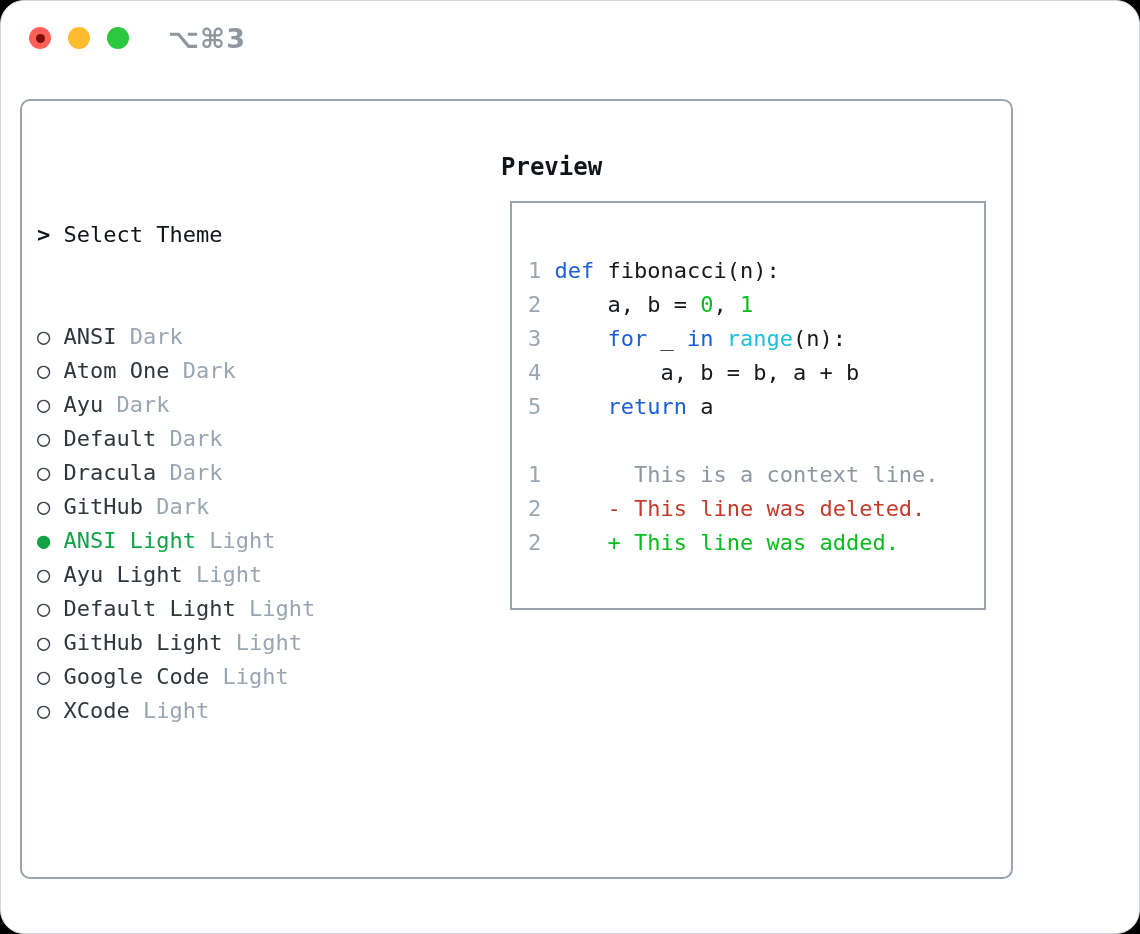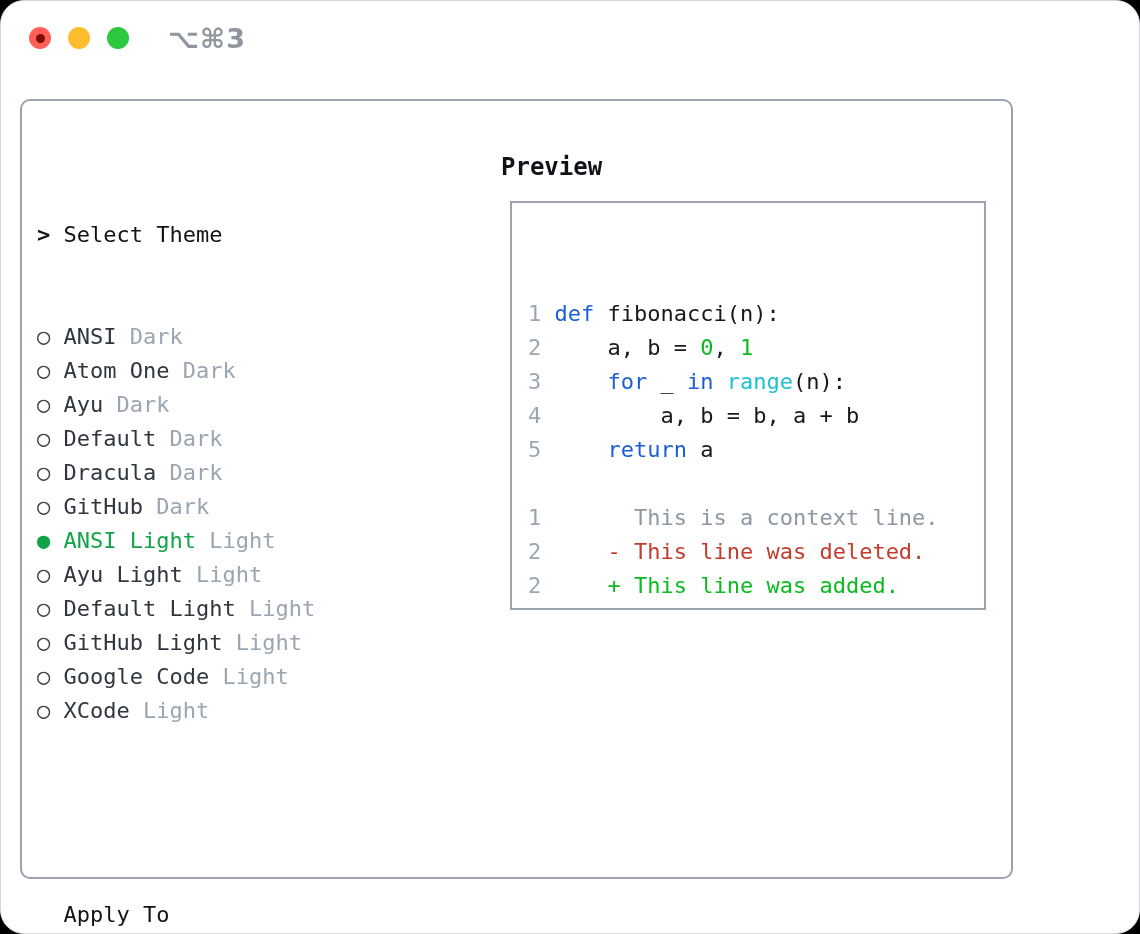--- a/index.html
+++ b/index.html
@@ -50,21 +50,21 @@
   .preview-label{
     position:absolute;left:500px;top:149px;height:34px;line-height:34px;
     font-size:24px;font-weight:700;color:var(--text_black);
   }
   .preview-pane{
     position:absolute;left:509px;top:200px;width:476px;height:409px;
     border:2px solid var(--panel_border);box-sizing:border-box;background:#fff;
   }
   .preview-code{
     position:absolute;left:16px;top:51px;right:4px;
-    font-size:22px;line-height:34px;white-space:pre;margin-top:43px;
+    font-size:22px;line-height:34px;white-space:pre;
   }
   .pline{height:34px;min-height:34px;}
   .gut{color:var(--gutter_gray);}
   .tok-pl{color:var(--code_text);}
   .tok-kw{color:var(--code_blue);}
   .tok-fn{color:var(--code_cyan);}
   .tok-num{color:var(--code_green);}
   .tok-ctx{color:var(--context_gray);}
   .tok-del{color:var(--code_red);}
   .tok-add{color:var(--code_green);}
@@ -78,21 +78,20 @@
   <span class="traffic yellow"></span>
   <span class="traffic green"></span>
   <span class="shortcut">⌥⌘3</span>
 
   <div class="panel"></div>
 
   <div class="left-col">
     <div class="row header-row"><span class="marker">&gt;</span><span class="htext">Select Theme</span></div>
     <div id="theme-list"><div class="row item"><span class="marker">○</span><span class="iname">ANSI</span><span class="tag">Dark</span></div><div class="row item"><span class="marker">○</span><span class="iname">Atom One</span><span class="tag">Dark</span></div><div class="row item"><span class="marker">○</span><span class="iname">Ayu</span><span class="tag">Dark</span></div><div class="row item"><span class="marker">○</span><span class="iname">Default</span><span class="tag">Dark</span></div><div class="row item"><span class="marker">○</span><span class="iname">Dracula</span><span class="tag">Dark</span></div><div class="row item"><span class="marker">○</span><span class="iname">GitHub</span><span class="tag">Dark</span></div><div class="row item selected"><span class="marker">●</span><span class="iname">ANSI Light</span><span class="tag">Light</span></div><div class="row item"><span class="marker">○</span><span class="iname">Ayu Light</span><span class="tag">Light</span></div><div class="row item"><span class="marker">○</span><span class="iname">Default Light</span><span class="tag">Light</span></div><div class="row item"><span class="marker">○</span><span class="iname">GitHub Light</span><span class="tag">Light</span></div><div class="row item"><span class="marker">○</span><span class="iname">Google Code</span><span class="tag">Light</span></div><div class="row item"><span class="marker">○</span><span class="iname">XCode</span><span class="tag">Light</span></div></div>
     <div class="row spacer"></div>
-    <div class="row apply-header"><span class="marker"></span><span class="htext">Apply To</span></div>
     
     
     
     
   </div>
 
   <div class="preview-label">Preview</div>
   <div class="preview-pane">
     <div class="preview-code" id="preview-code"><div class="pline"><span class="gut">1 </span><span class="tok-kw">def</span><span class="tok-pl"> fibonacci(n):</span></div><div class="pline"><span class="gut">2 </span><span class="tok-pl">    a, b = </span><span class="tok-num">0</span><span class="tok-pl">, </span><span class="tok-num">1</span></div><div class="pline"><span class="gut">3 </span><span class="tok-pl">    </span><span class="tok-kw">for</span><span class="tok-pl"> _ </span><span class="tok-kw">in</span><span class="tok-pl"> </span><span class="tok-fn">range</span><span class="tok-pl">(n):</span></div><div class="pline"><span class="gut">4 </span><span class="tok-pl">        a, b = b, a + b</span></div><div class="pline"><span class="gut">5 </span><span class="tok-pl">    </span><span class="tok-kw">return</span><span class="tok-pl"> a</span></div><div class="pline"></div><div class="pline"><span class="gut">1 </span><span class="tok-ctx">      This is a context line.</span></div><div class="pline"><span class="gut">2 </span><span class="tok-del">    - This line was deleted.</span></div><div class="pline"><span class="gut">2 </span><span class="tok-add">    + This line was added.</span></div></div>
   </div>

